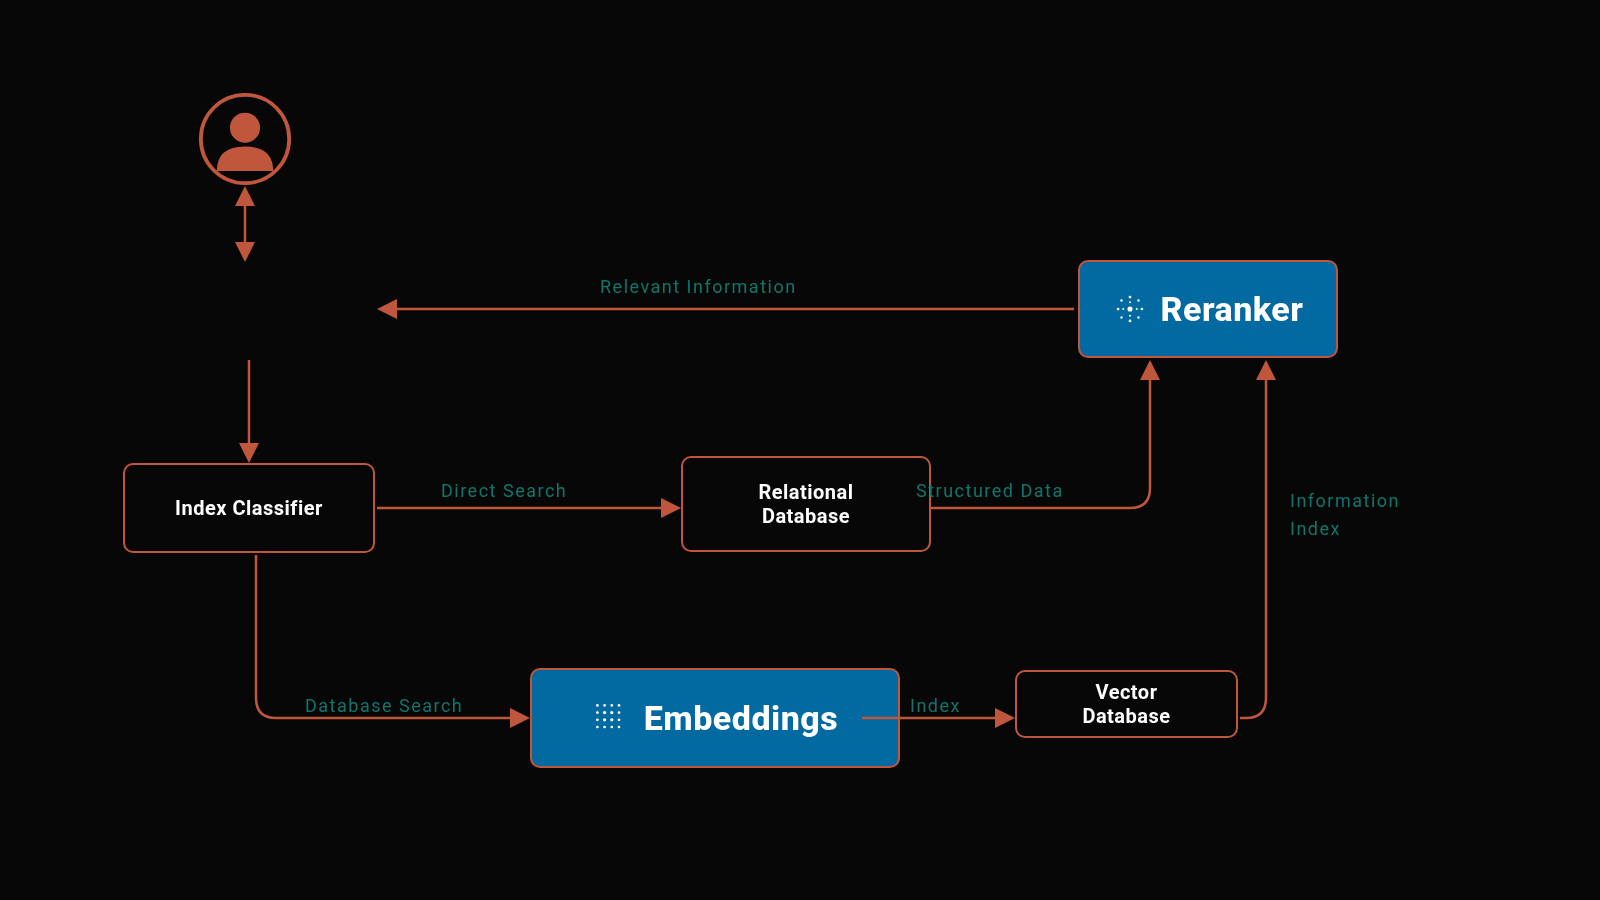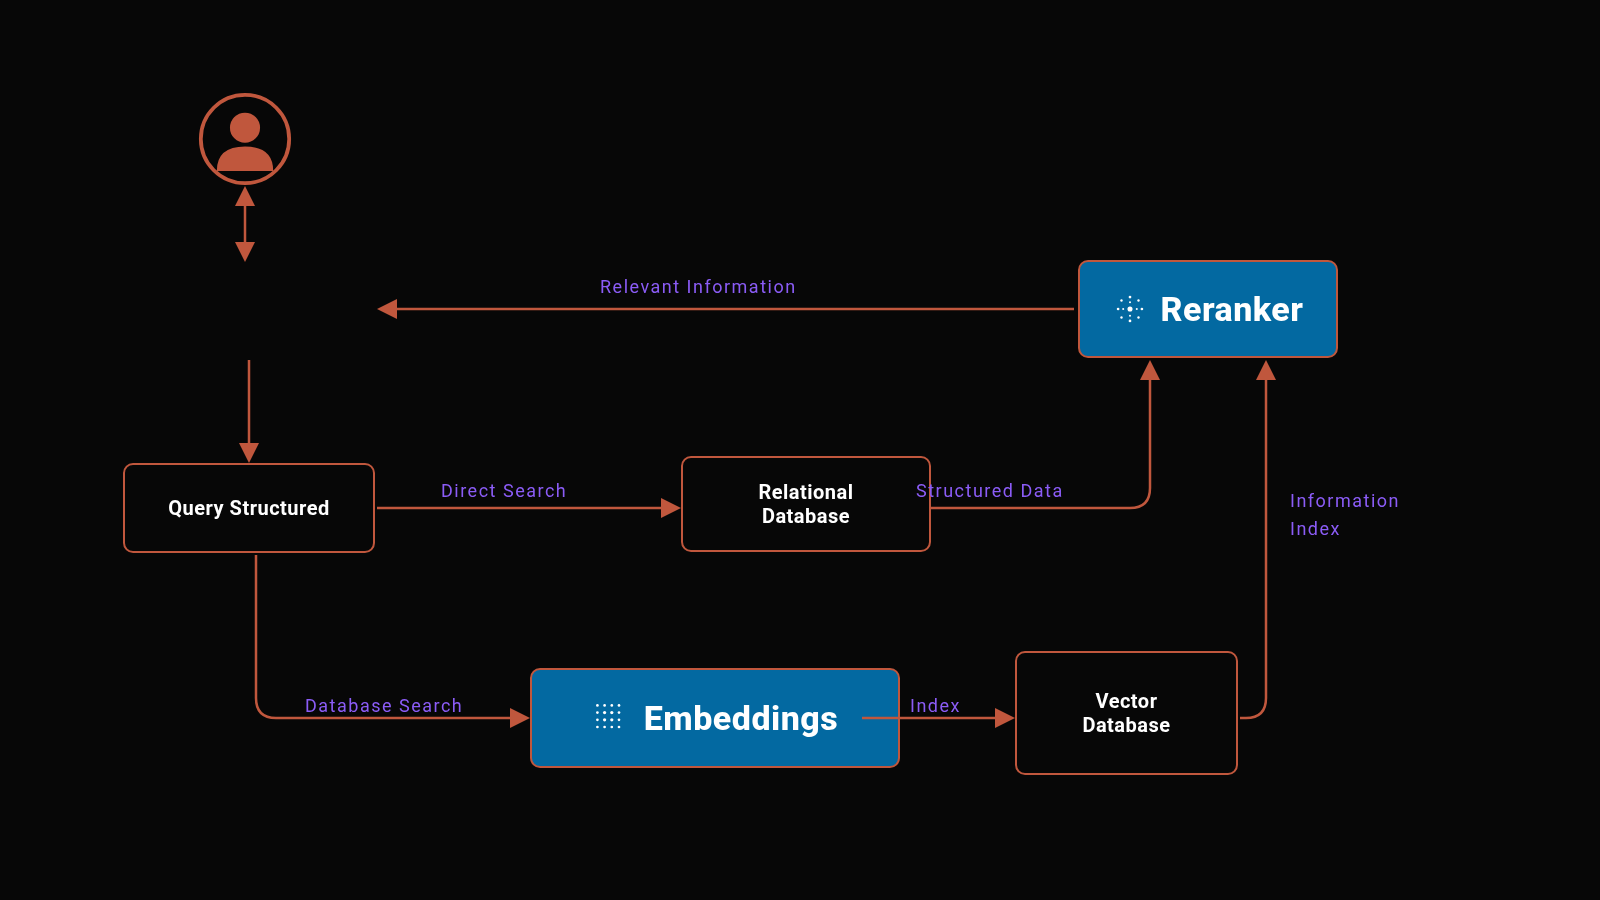--- a/index.html
+++ b/index.html
@@ -1,40 +1,40 @@
 <!DOCTYPE html>
 <html><head>
 <meta charset="utf-8">
 <style>
   html,body{margin:0;padding:0;background:#070707;width:1600px;height:900px;overflow:hidden;font-family:-apple-system,BlinkMacSystemFont,"Segoe UI",Roboto,sans-serif;color:#fff}
   .stage{position:relative;width:1600px;height:900px}
   .node{position:absolute;border:2px solid #c0573d;border-radius:10px;display:flex;align-items:center;justify-content:center;box-sizing:border-box;text-align:center}
   .node.solid{background:#0369a1}
-  .edge-label{position:absolute;color:#8b5cf6;font-size:18px;letter-spacing:1.5px;white-space:nowrap}
+  .edge-label{position:absolute;color:#0f766e;font-size:18px;letter-spacing:1.5px;white-space:nowrap}
   svg.arrows{position:absolute;left:0;top:0;width:1600px;height:900px;pointer-events:none}
   .big{font-size:34px;font-weight:800;letter-spacing:.5px}
   .mid{font-size:20px;font-weight:700;letter-spacing:.5px}
   .albus-logo{width:48px;height:48px;border-radius:6px;background:linear-gradient(135deg,#3b1e6e,#5a2aa0);display:flex;align-items:center;justify-content:center;margin-right:12px}
 </style>
 </head>
 <body>
 
 <div class="stage">
 
   <div style="position:absolute;left:198px;top:92px;width:94px;height:94px">
     <svg viewBox="0 0 100 100" width="94" height="94">
       <circle cx="50" cy="50" r="47" fill="none" stroke="#c0573d" stroke-width="4"></circle>
       <circle cx="50" cy="38" r="16" fill="#c0573d"></circle>
       <path d="M20 84 Q20 58 50 58 Q80 58 80 84 Z" fill="#c0573d"></path>
     </svg>
   </div>
 
 
   <div class="node" style="left:123px;top:463px;width:252px;height:90px">
-    <span class="mid">Query Structured</span>
+    <span class="mid">Index Classifier</span>
   </div>
 
   <div class="node" style="left:681px;top:456px;width:250px;height:96px">
     <div>
       <div class="mid">Relational</div>
       <div class="mid">Database</div>
     </div>
   </div>
 
   <div class="node solid" style="left:1078px;top:260px;width:260px;height:98px">
@@ -75,21 +75,21 @@
           <circle cx="30" cy="22" r="1.5"></circle>
         <circle cx="6" cy="30" r="1.5"></circle>
           <circle cx="14" cy="30" r="1.5"></circle>
           <circle cx="22" cy="30" r="1.5"></circle>
           <circle cx="30" cy="30" r="1.5"></circle>
       </g>
     </svg>
     <span class="big">Embeddings</span>
   </div>
 
-  <div class="node" style="left:1015px;top:651px;width:223px;height:124px">
+  <div class="node" style="left:1015px;top:670px;width:223px;height:68px">
     <div>
       <div class="mid">Vector</div>
       <div class="mid">Database</div>
     </div>
   </div>
 
   <div class="edge-label" style="left:600px;top:276px">Relevant Information</div>
   <div class="edge-label" style="left:441px;top:480px">Direct Search</div>
   <div class="edge-label" style="left:916px;top:480px">Structured Data</div>
   <div class="edge-label" style="left:1290px;top:490px">Information</div>

